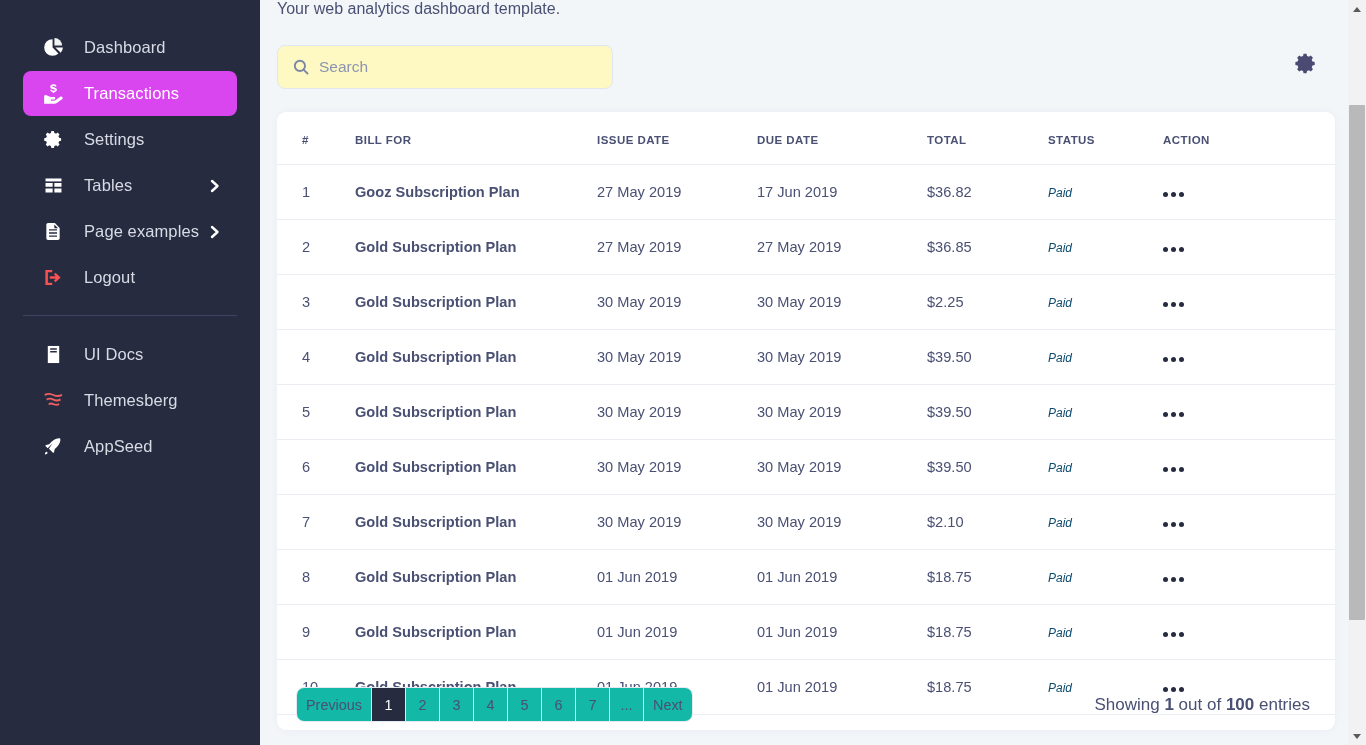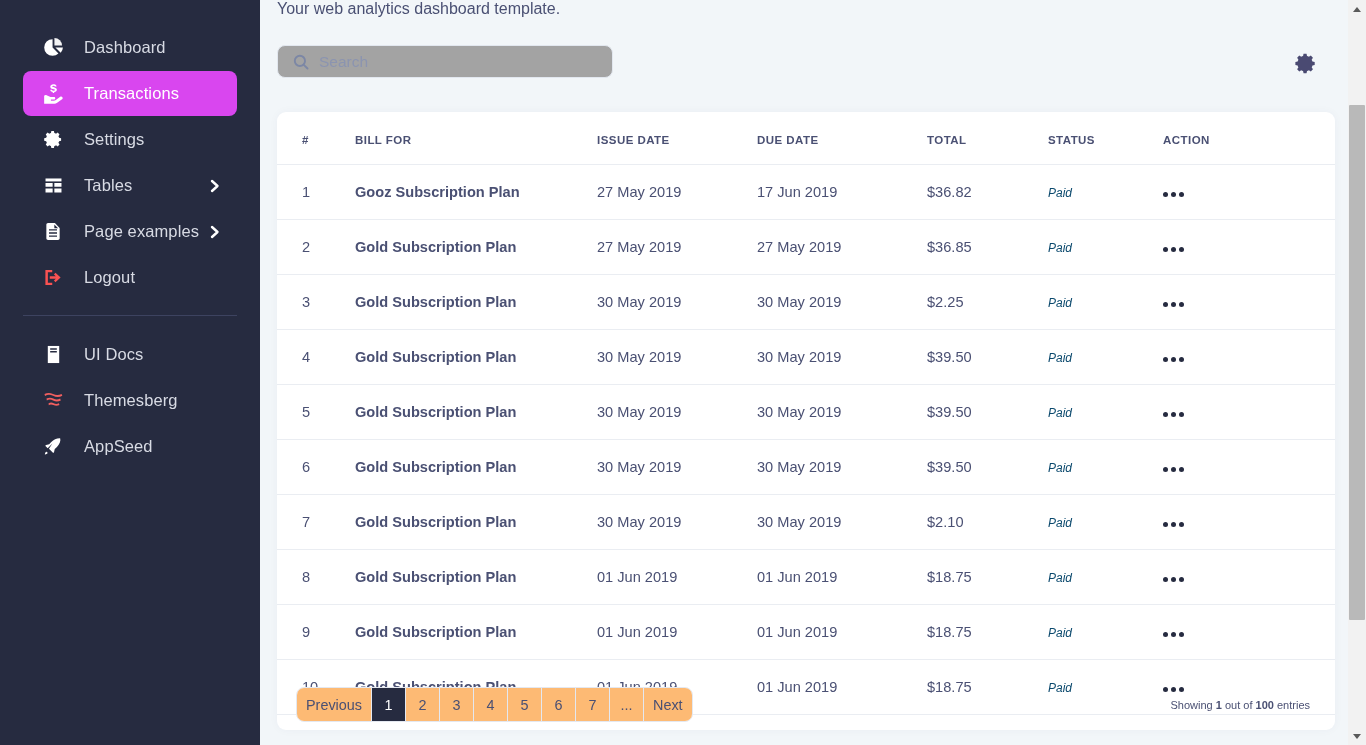--- a/index.html
+++ b/index.html
@@ -94,22 +94,22 @@
     color: #4a5073;
     line-height: 18px;
   }
 
   
   #search-wrap {
     position: absolute;
     left: 17px;
     top: 45px;
     width: 336px;
-    height: 33px;
-    background: #a3a3a3;
+    height: 44px;
+    background: #fef9c3;
     border: 1px solid #e2e7ef;
     border-radius: 8px;
     display: flex;
     align-items: center;
     padding: 0 14px;
   }
   #search-icon {
     width: 17px; height: 17px;
     flex: 0 0 17px;
     color: #7c87a5;
@@ -223,34 +223,34 @@
   }
   .page-btn {
     min-width: 34px;
     height: 33px;
     padding: 0 9px;
     display: flex;
     align-items: center;
     justify-content: center;
     font-size: 14.4px;
     color: #4a5073;
-    background: #fdba74;
+    background: #14b8a6;
     border-right: 1px solid #e4e8f0;
     cursor: pointer;
     user-select: none;
     white-space: nowrap;
   }
   .page-btn:last-child { border-right: none; }
   .page-btn.active {
     background: #262b40;
     color: #ffffff;
   }
 
   #showing-text {
-    font-size: 11px;
+    font-size: 17px;
     color: #4a5073;
   }
   #showing-text b { font-weight: bold; }
 
   
   #scrollbar {
     position: absolute;
     right: 0; top: 0;
     width: 18px;
     height: 745px;

